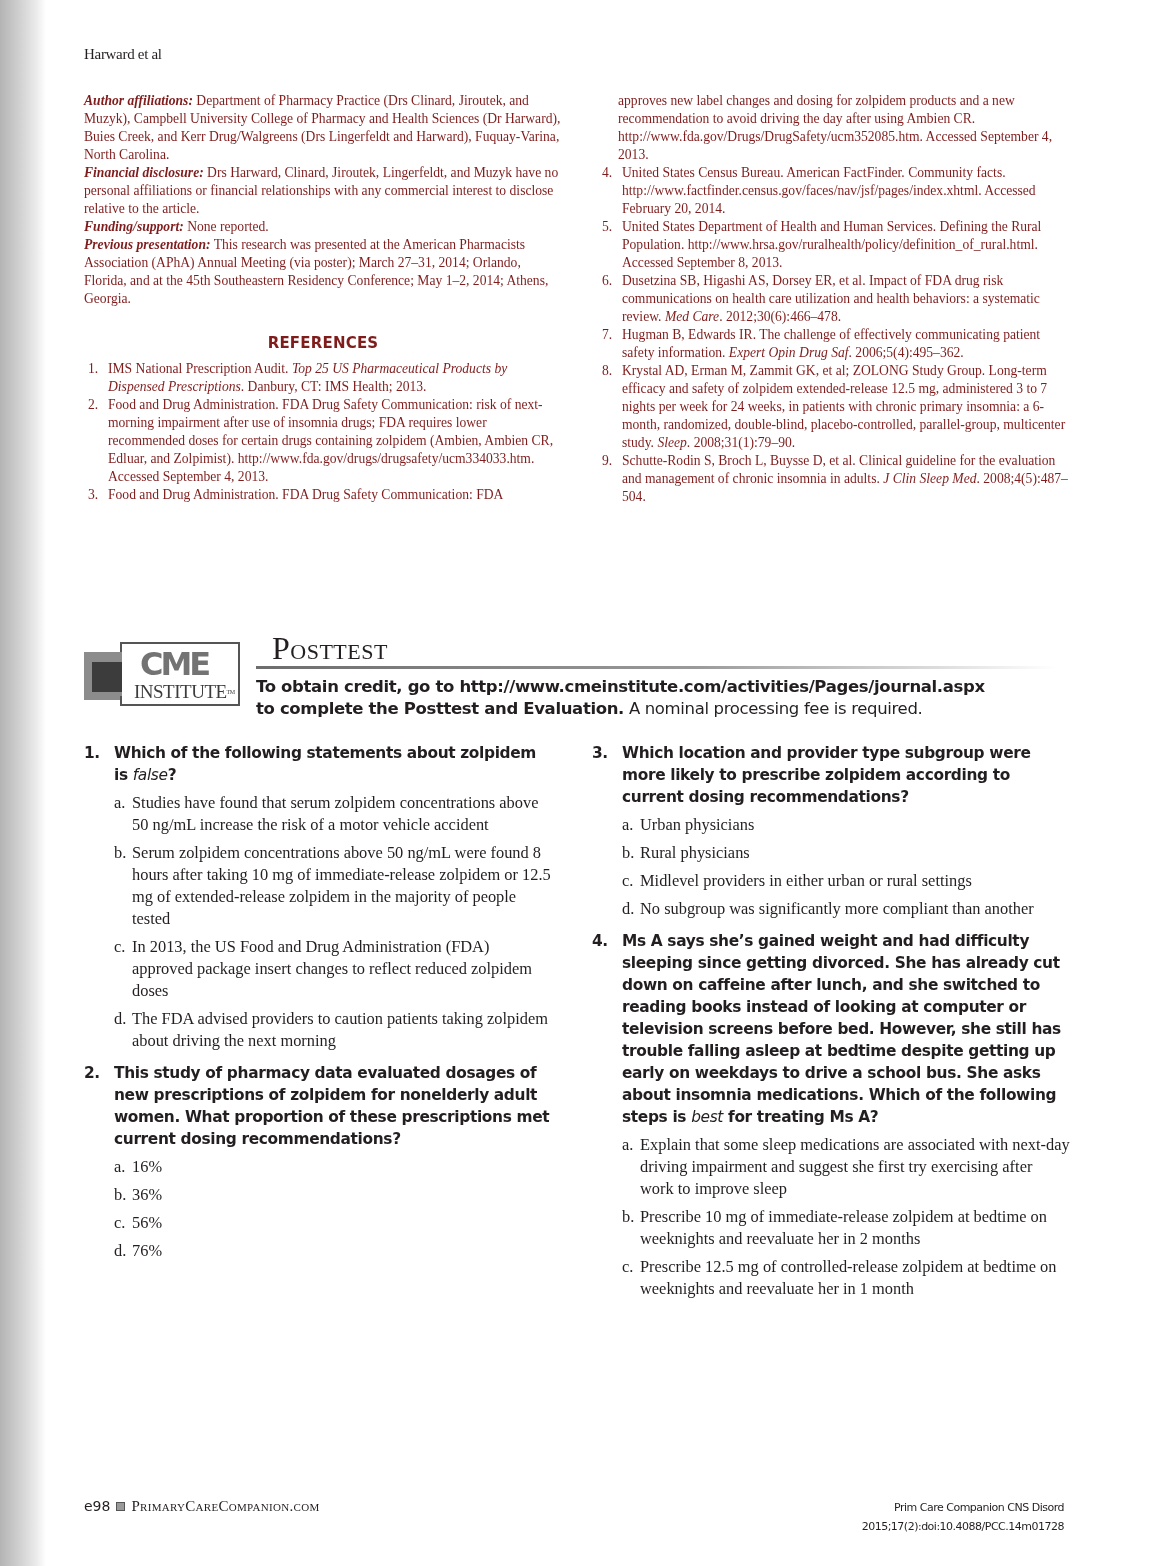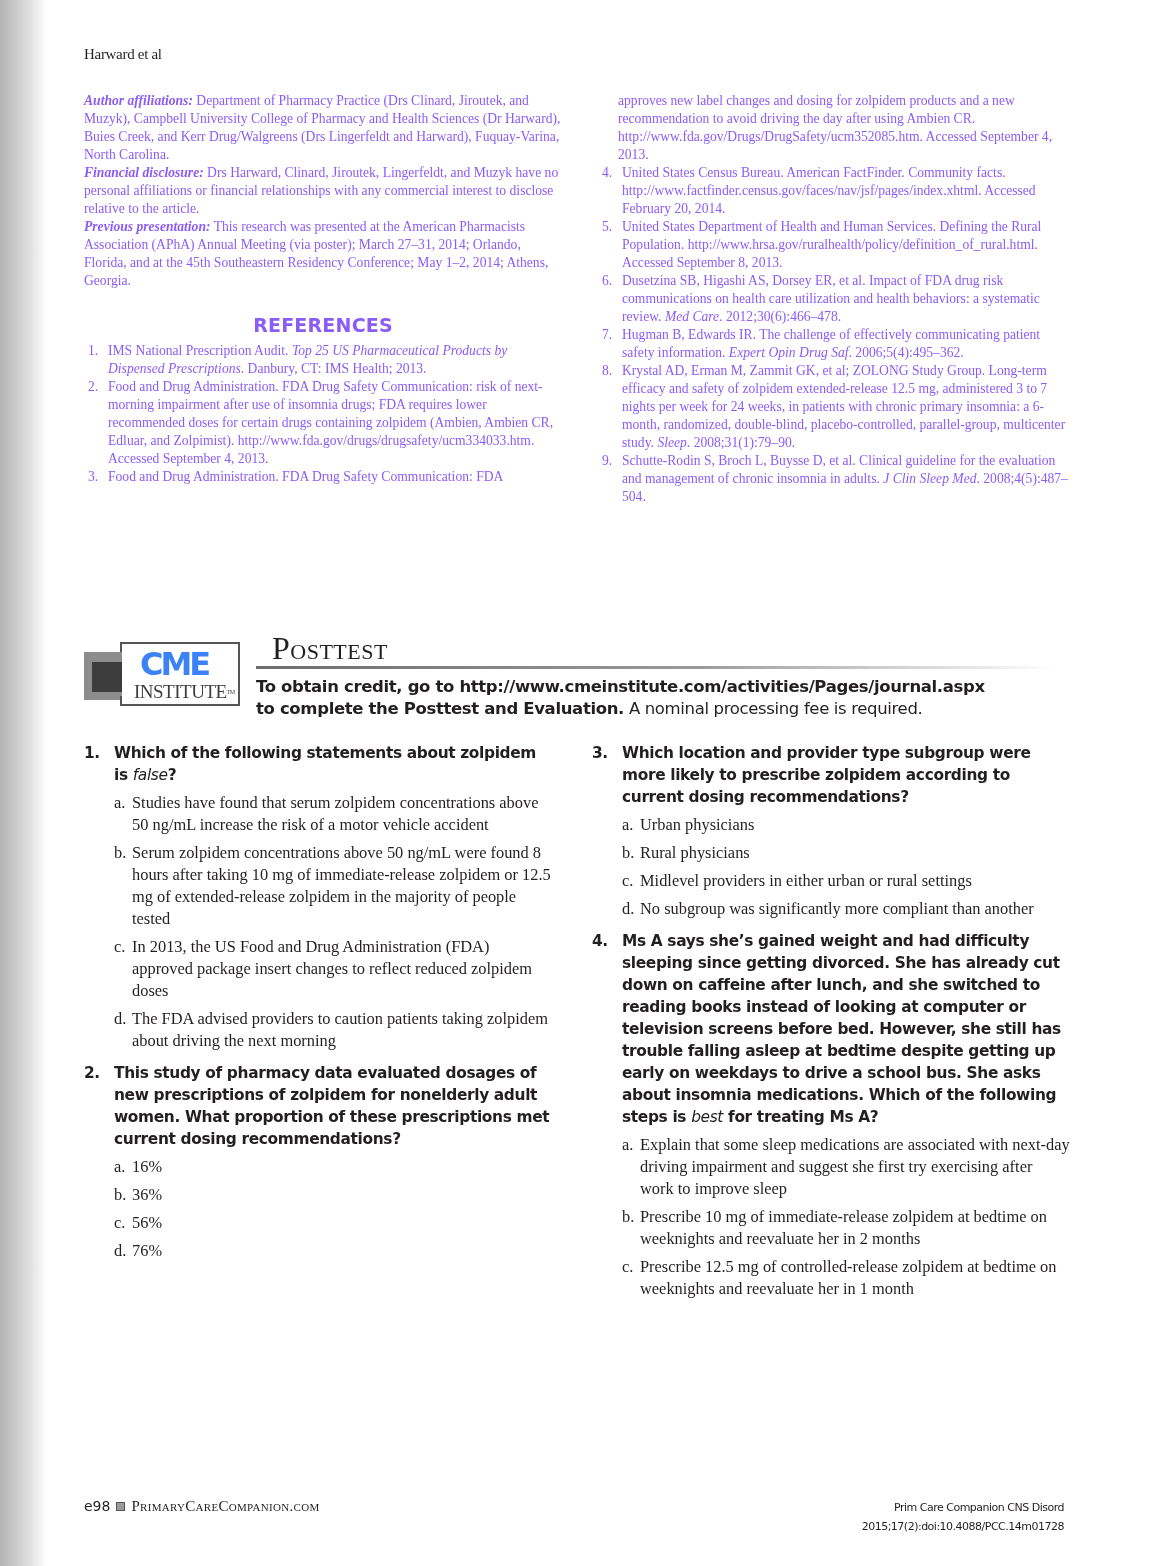--- a/index.html
+++ b/index.html
@@ -10,50 +10,50 @@
   .binding-shadow {
     position: absolute; left: 0; top: 0; width: 46px; height: 1566px;
     background: linear-gradient(to right, #b4b4b4 0%, #d2d2d2 45%, #ececec 80%, #ffffff 100%);
   }
 
   .running-head {
     position: absolute; left: 84px; top: 46px;
     font-family: Liberation Serif, serif; font-size: 15px; color: #231f20; letter-spacing: -0.3px;
   }
 
-  .col { position: absolute; font-family: "Liberation Serif", serif; font-size: 13.6px; line-height: 18px; color: #8b5cf6; }
+  .col { position: absolute; font-family: "Liberation Serif", serif; font-size: 13.6px; line-height: 18px; color: #7f1d1d; }
   .col-left-top { left: 84px; top: 92px; width: 478px; }
   .col-right-top { left: 598px; top: 92px; width: 470px; }
 
   .aff p { margin: 0; }
   .aff .lbl { font-weight: bold; font-style: italic; }
 
   .refs-title {
     text-align: center; font-family: "DejaVu Sans", sans-serif; font-weight: bold;
-    font-size: 19px; margin: 26px 0 8px 0; letter-spacing: 0.2px;
+    font-size: 15px; margin: 26px 0 8px 0; letter-spacing: 0.2px;
   }
   ol.refs { margin: 0; padding: 0; list-style: none; }
   ol.refs li { position: relative; padding-left: 24px; }
   ol.refs li .num { position: absolute; left: 4px; top: 0; }
   ol.refs li.cont { padding-left: 20px; }
   .it { font-style: italic; }
 
   
   .cme-logo { position: absolute; left: 84px; top: 640px; width: 160px; height: 70px; }
   .logo-outer-gray { position: absolute; left: 0; top: 12px; width: 38px; height: 48px; background: #8c8c8c; }
   .logo-dark-square { position: absolute; left: 8px; top: 22px; width: 30px; height: 30px; background: #3c3c3c; }
   .logo-frame {
     position: absolute; left: 38px; top: 2px; width: 118px; height: 64px;
     border: 2px solid #555; border-left: none; box-sizing: border-box; background: #fff;
   }
   .logo-frame-left { position: absolute; left: 36px; top: 2px; width: 2px; height: 10px; background: #555; }
   .logo-frame-left2 { position: absolute; left: 36px; top: 56px; width: 2px; height: 10px; background: #555; }
   .logo-cme {
     position: absolute; left: 56px; top: 8px; font-family: "DejaVu Sans", sans-serif;
-    font-weight: bold; font-size: 32px; color: #3b82f6; letter-spacing: -3px; line-height: 32px;
+    font-weight: bold; font-size: 32px; color: #737373; letter-spacing: -3px; line-height: 32px;
   }
   .logo-institute {
     position: absolute; left: 50px; top: 42px; font-family: "Liberation Serif", serif;
     font-size: 19px; color: #3c3c3c; letter-spacing: -0.5px; line-height: 20px;
   }
   .logo-tm { font-size: 6px; vertical-align: top; }
 
   .posttest-title {
     position: absolute; left: 272px; top: 630px;
     font-family: "Liberation Serif", serif; font-size: 32px; color: #231f20;
@@ -104,20 +104,21 @@
 <body>
 
 <div class="binding-shadow"></div>
 
 <div class="running-head">Harward et al</div>
 
 <div class="col col-left-top">
   <div class="aff">
     <p><span class="lbl">Author affiliations:</span><span> Department of Pharmacy Practice (Drs Clinard, Jiroutek, and Muzyk), Campbell University College of Pharmacy and Health Sciences (Dr Harward), Buies Creek, and Kerr Drug/Walgreens (Drs Lingerfeldt and Harward), Fuquay-Varina, North Carolina.</span></p>
     <p><span class="lbl">Financial disclosure:</span><span> Drs Harward, Clinard, Jiroutek, Lingerfeldt, and Muzyk have no personal affiliations or financial relationships with any commercial interest to disclose relative to the article.</span></p>
+    <p><span class="lbl">Funding/support:</span><span> None reported.</span></p>
     <p><span class="lbl">Previous presentation:</span><span> This research was presented at the American Pharmacists Association (APhA) Annual Meeting (via poster); March 27–31, 2014; Orlando, Florida, and at the 45th Southeastern Residency Conference; May 1–2, 2014; Athens, Georgia.</span></p>
   </div>
   <div class="refs-title">REFERENCES</div>
   <ol class="refs">
     <li><span class="num">1.</span><span>IMS National Prescription Audit. </span><span class="it">Top 25 US Pharmaceutical Products by Dispensed Prescriptions</span><span>. Danbury, CT: IMS Health; 2013.</span></li>
     <li><span class="num">2.</span><span>Food and Drug Administration. FDA Drug Safety Communication: risk of next-morning impairment after use of insomnia drugs; FDA requires lower recommended doses for certain drugs containing zolpidem (Ambien, Ambien CR, Edluar, and Zolpimist). http://www.fda.gov/drugs/drugsafety/ucm334033.htm. Accessed September 4, 2013.</span></li>
     <li><span class="num">3.</span><span>Food and Drug Administration. FDA Drug Safety Communication: FDA</span></li>
   </ol>
 </div>
 

